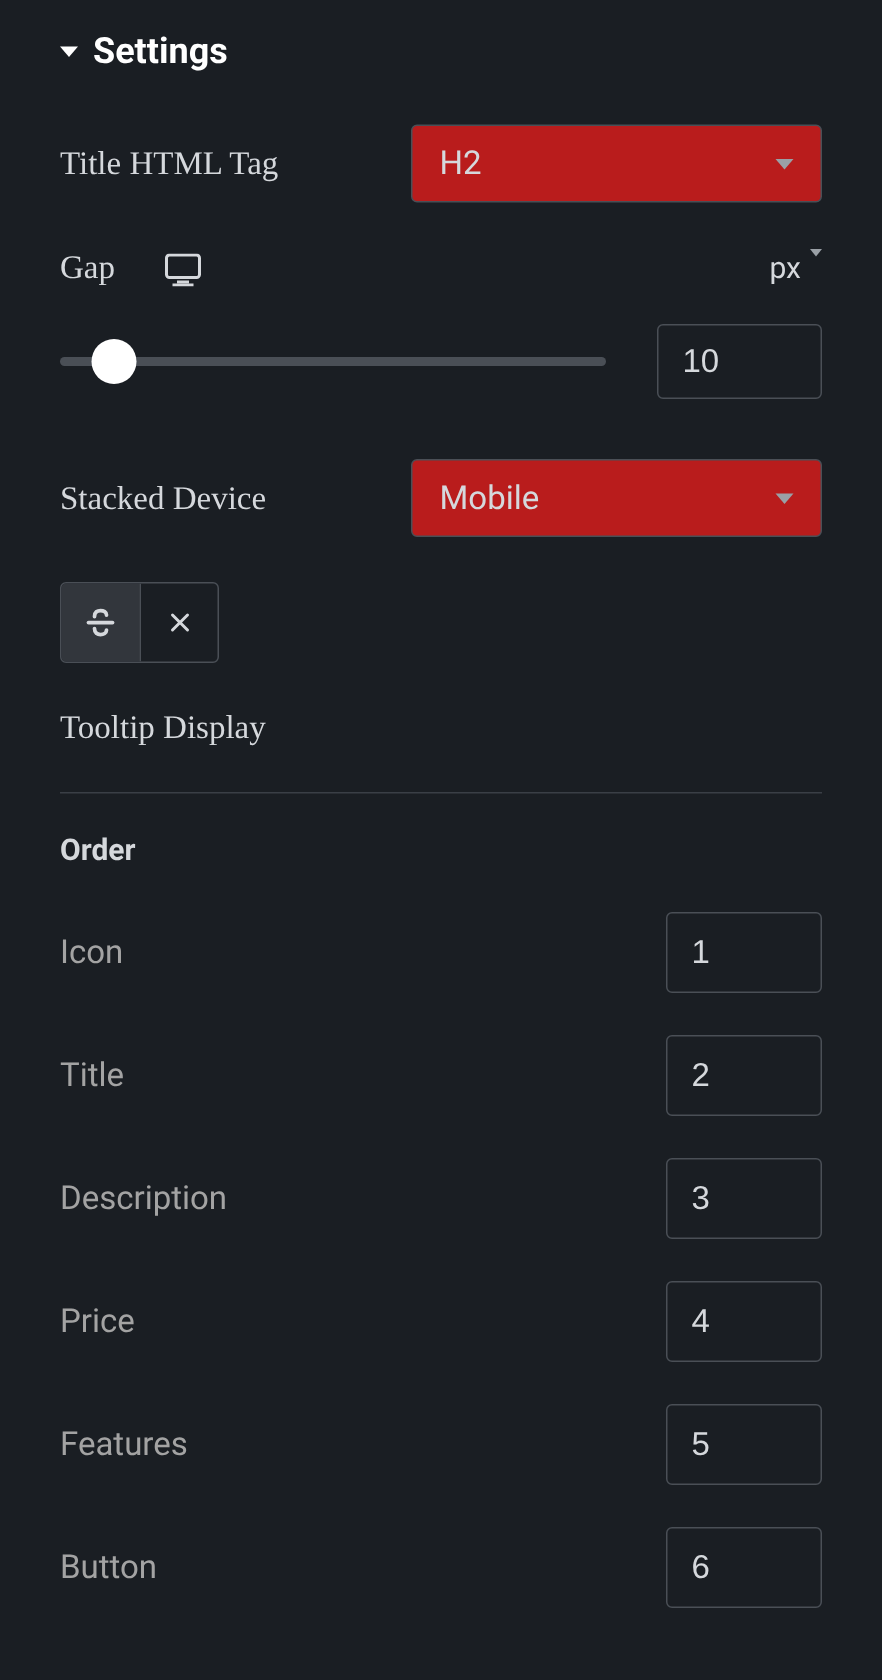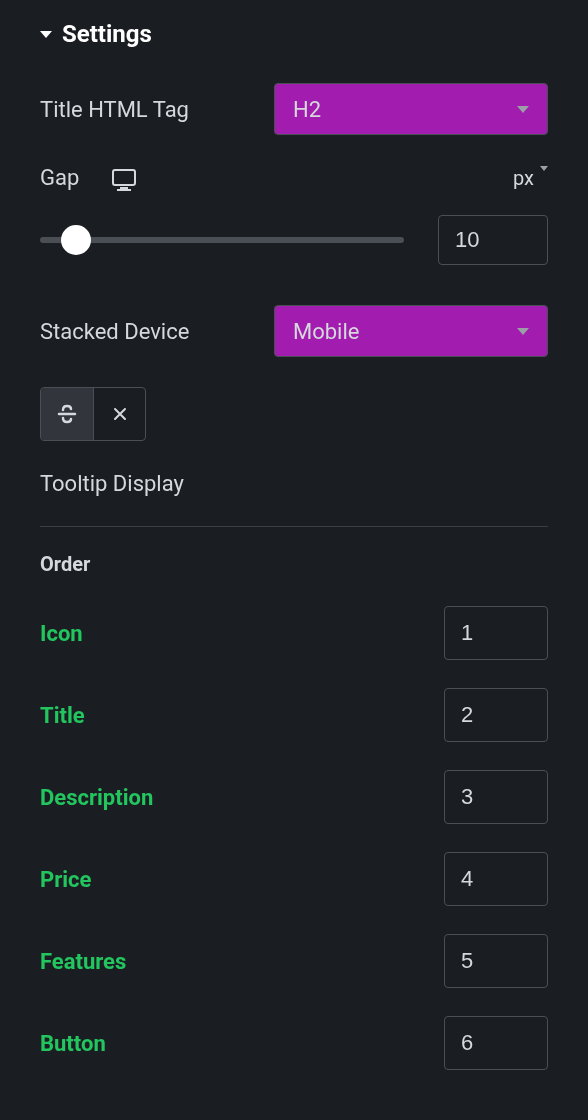--- a/index.html
+++ b/index.html
@@ -40,25 +40,26 @@
       align-items: center;
       justify-content: space-between;
       margin-bottom: 30px;
     }
     .row-label {
       font-size: 22px;
       color: #d5d8dc;
       display: flex;
       align-items: center;
       gap: 15px;
+      font-family: Liberation Serif, serif;
     }
     .select {
       width: 274px;
       height: 52px;
-      background: #a21caf;
+      background: #b91c1c;
       border: 1px solid #4a4f56;
       border-radius: 4px;
       display: flex;
       align-items: center;
       justify-content: space-between;
       padding: 0 18px;
       font-size: 22px;
       color: #d5d8dc;
       cursor: pointer;
     }
@@ -182,22 +183,21 @@
       margin-bottom: 30px;
     }
     .order-row {
       display: flex;
       align-items: center;
       justify-content: space-between;
       margin-bottom: 28px;
     }
     .order-label {
       font-size: 22px;
-      color: #22c55e;
-      font-weight: bold;
+      color: #a3a3a3;
     }
   </style>
 </head>
 <body>
 
 <div class="section-header">
   <span class="caret"></span>
   <span class="title">Settings</span>
 </div>
 

